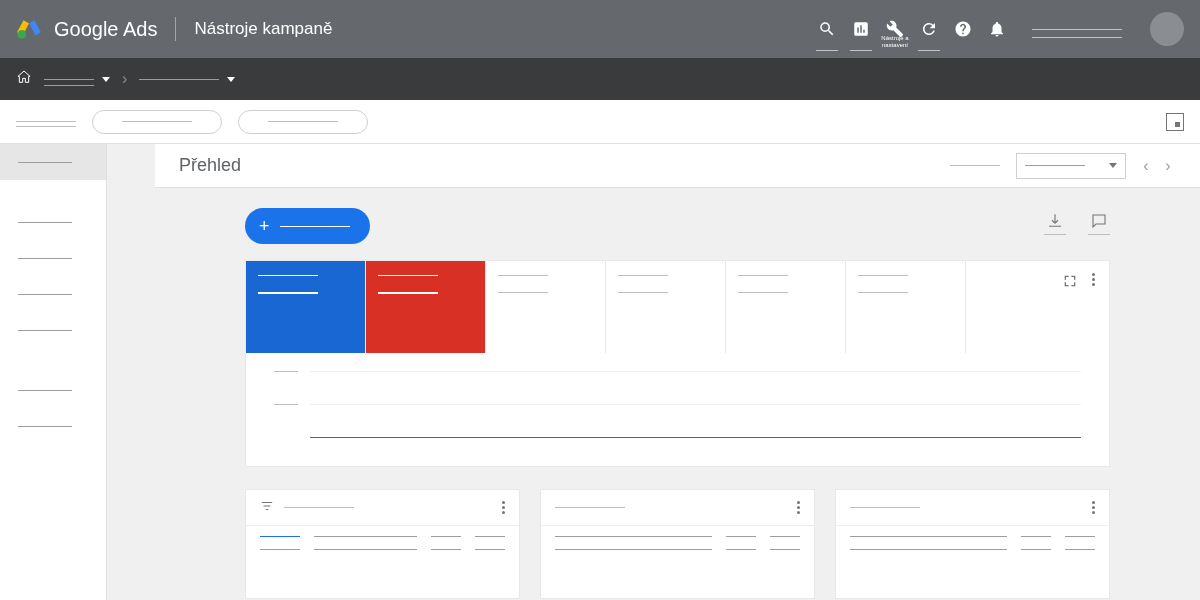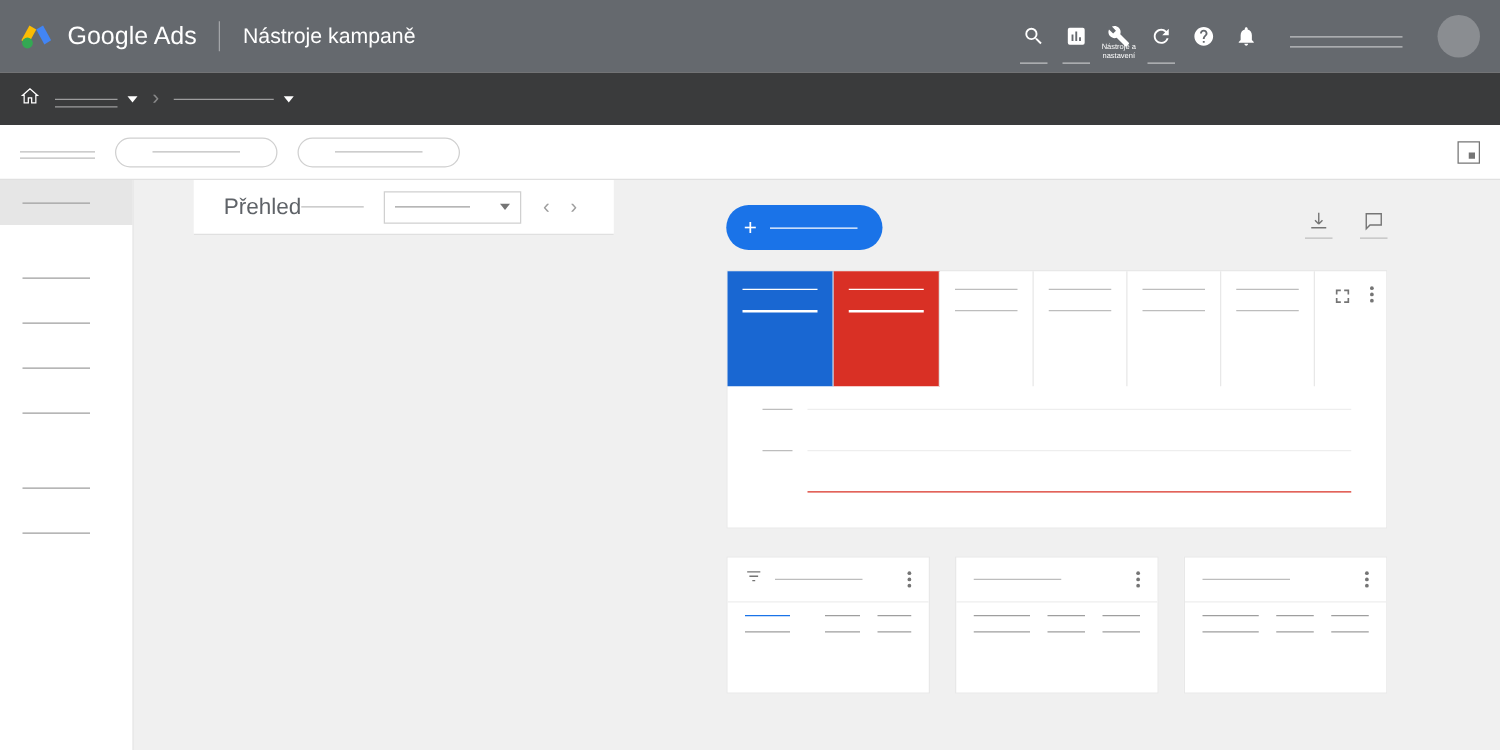--- a/index.html
+++ b/index.html
@@ -38,21 +38,21 @@
 .save-icon { width: 18px; height: 18px; border: 1px solid #757575; position: relative; cursor: pointer; }
 .save-icon::after { content:''; position:absolute; bottom:3px; right:3px; width:5px; height:5px; background:#757575; }
 
 .body-row { display: flex; height: 456px; }
 .sidebar { width: 107px; background: #fff; border-right: 1px solid #e0e0e0; }
 .side-item { height: 36px; display: flex; align-items: center; padding: 0 18px; cursor: pointer; }
 .side-item.active { background: #e6e6e6; }
 .side-item.spaced { margin-top: 24px; }
 .side-line { width: 54px; height: 1px; background: #9e9e9e; }
 
-.main { flex: 1; background: #f0f0f0; display: flex; flex-direction: row; overflow: hidden; padding-left: 48px; }
+.main { flex: 1; background: #f0f0f0; display: flex; flex-direction: column; overflow: hidden; padding-left: 48px; }
 
 .content-header { background: #fff; height: 44px; display: flex; align-items: center; padding: 0 24px; border-bottom: 1px solid #e0e0e0; }
 .ch-title { font-size: 18px; color: #5f6368; font-weight: 400; }
 .ch-spacer { flex: 1; }
 .ch-line { width: 50px; height: 1px; background: #bdbdbd; margin-right: 16px; }
 .date-dd { border: 1px solid #d0d0d0; height: 26px; width: 110px; display: flex; align-items: center; padding: 0 8px; cursor: pointer; }
 .dd-line { width: 60px; height: 1px; background: #9e9e9e; }
 .dd-spacer { flex: 1; }
 .dd-caret { width:0; height:0; border-left:4px solid transparent; border-right:4px solid transparent; border-top:5px solid #757575; }
 .nav-arrows { display: flex; gap: 6px; margin-left: 12px; }

